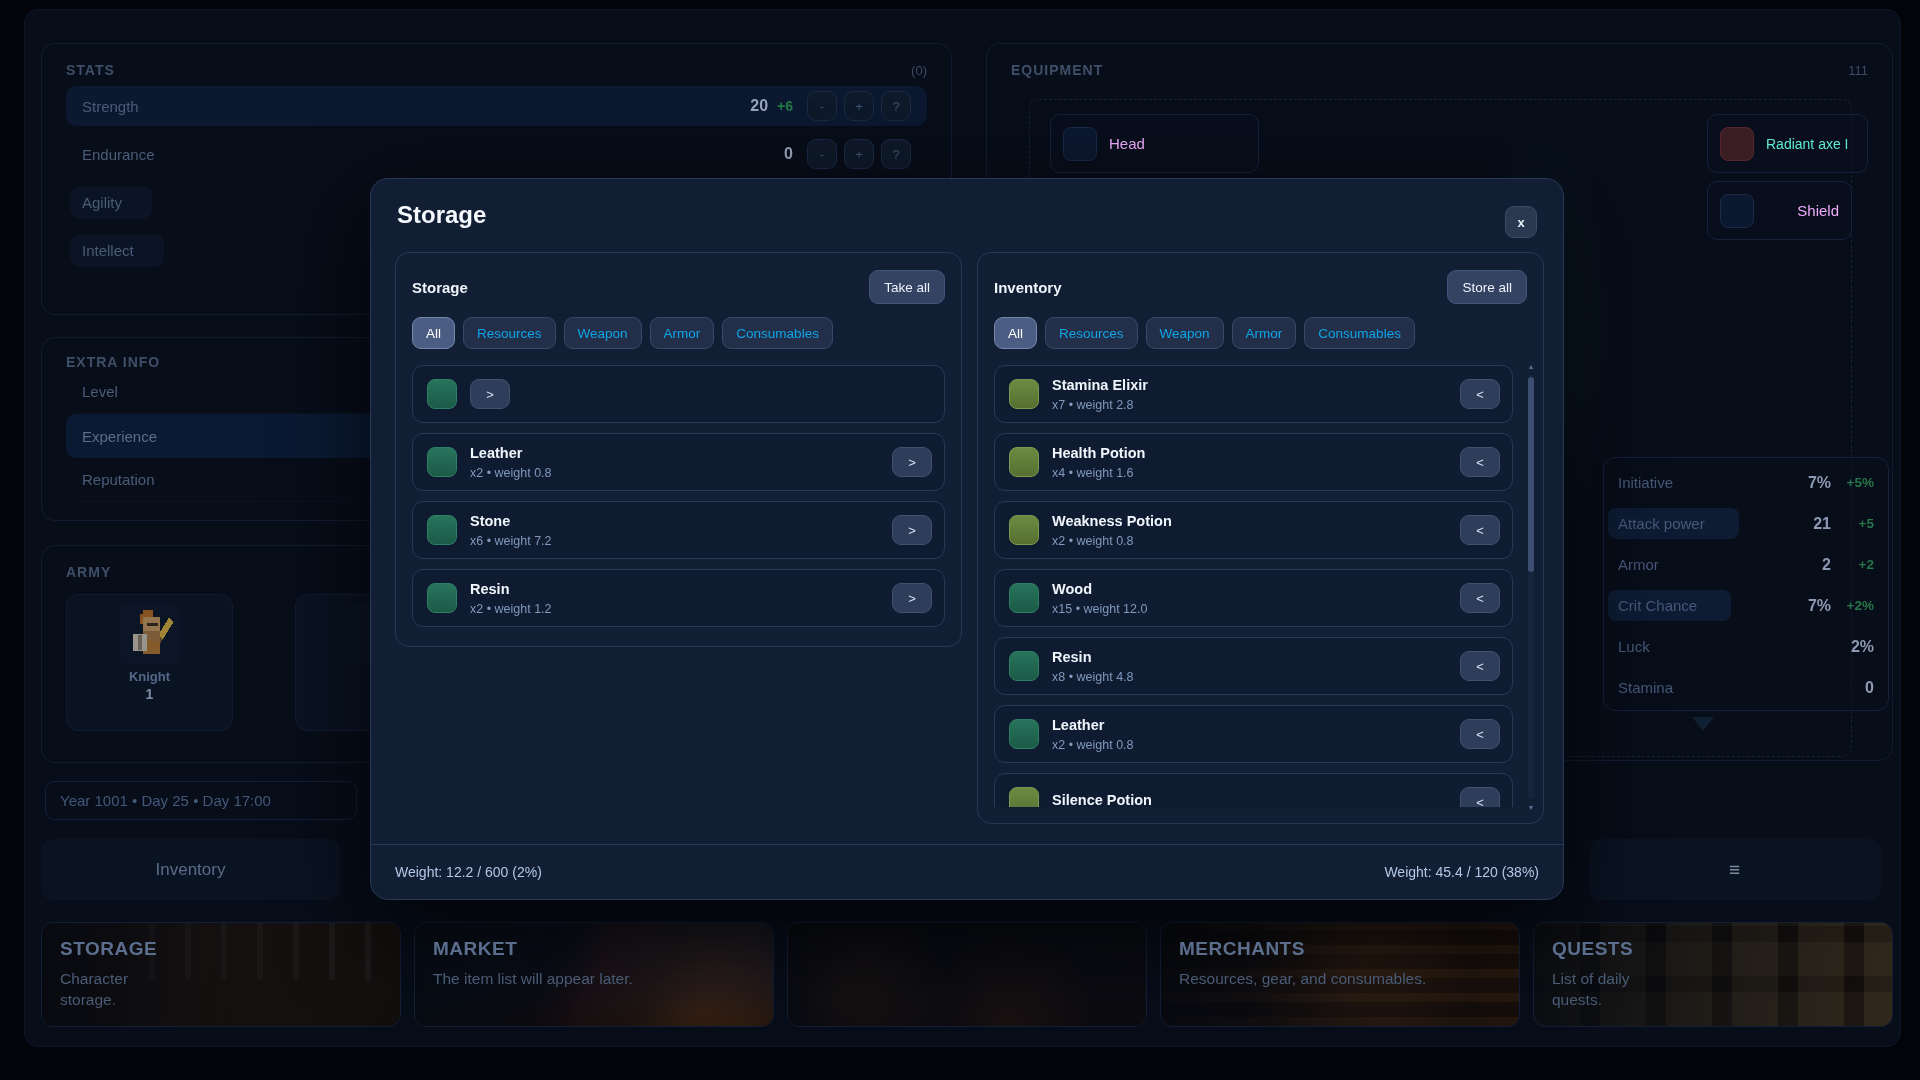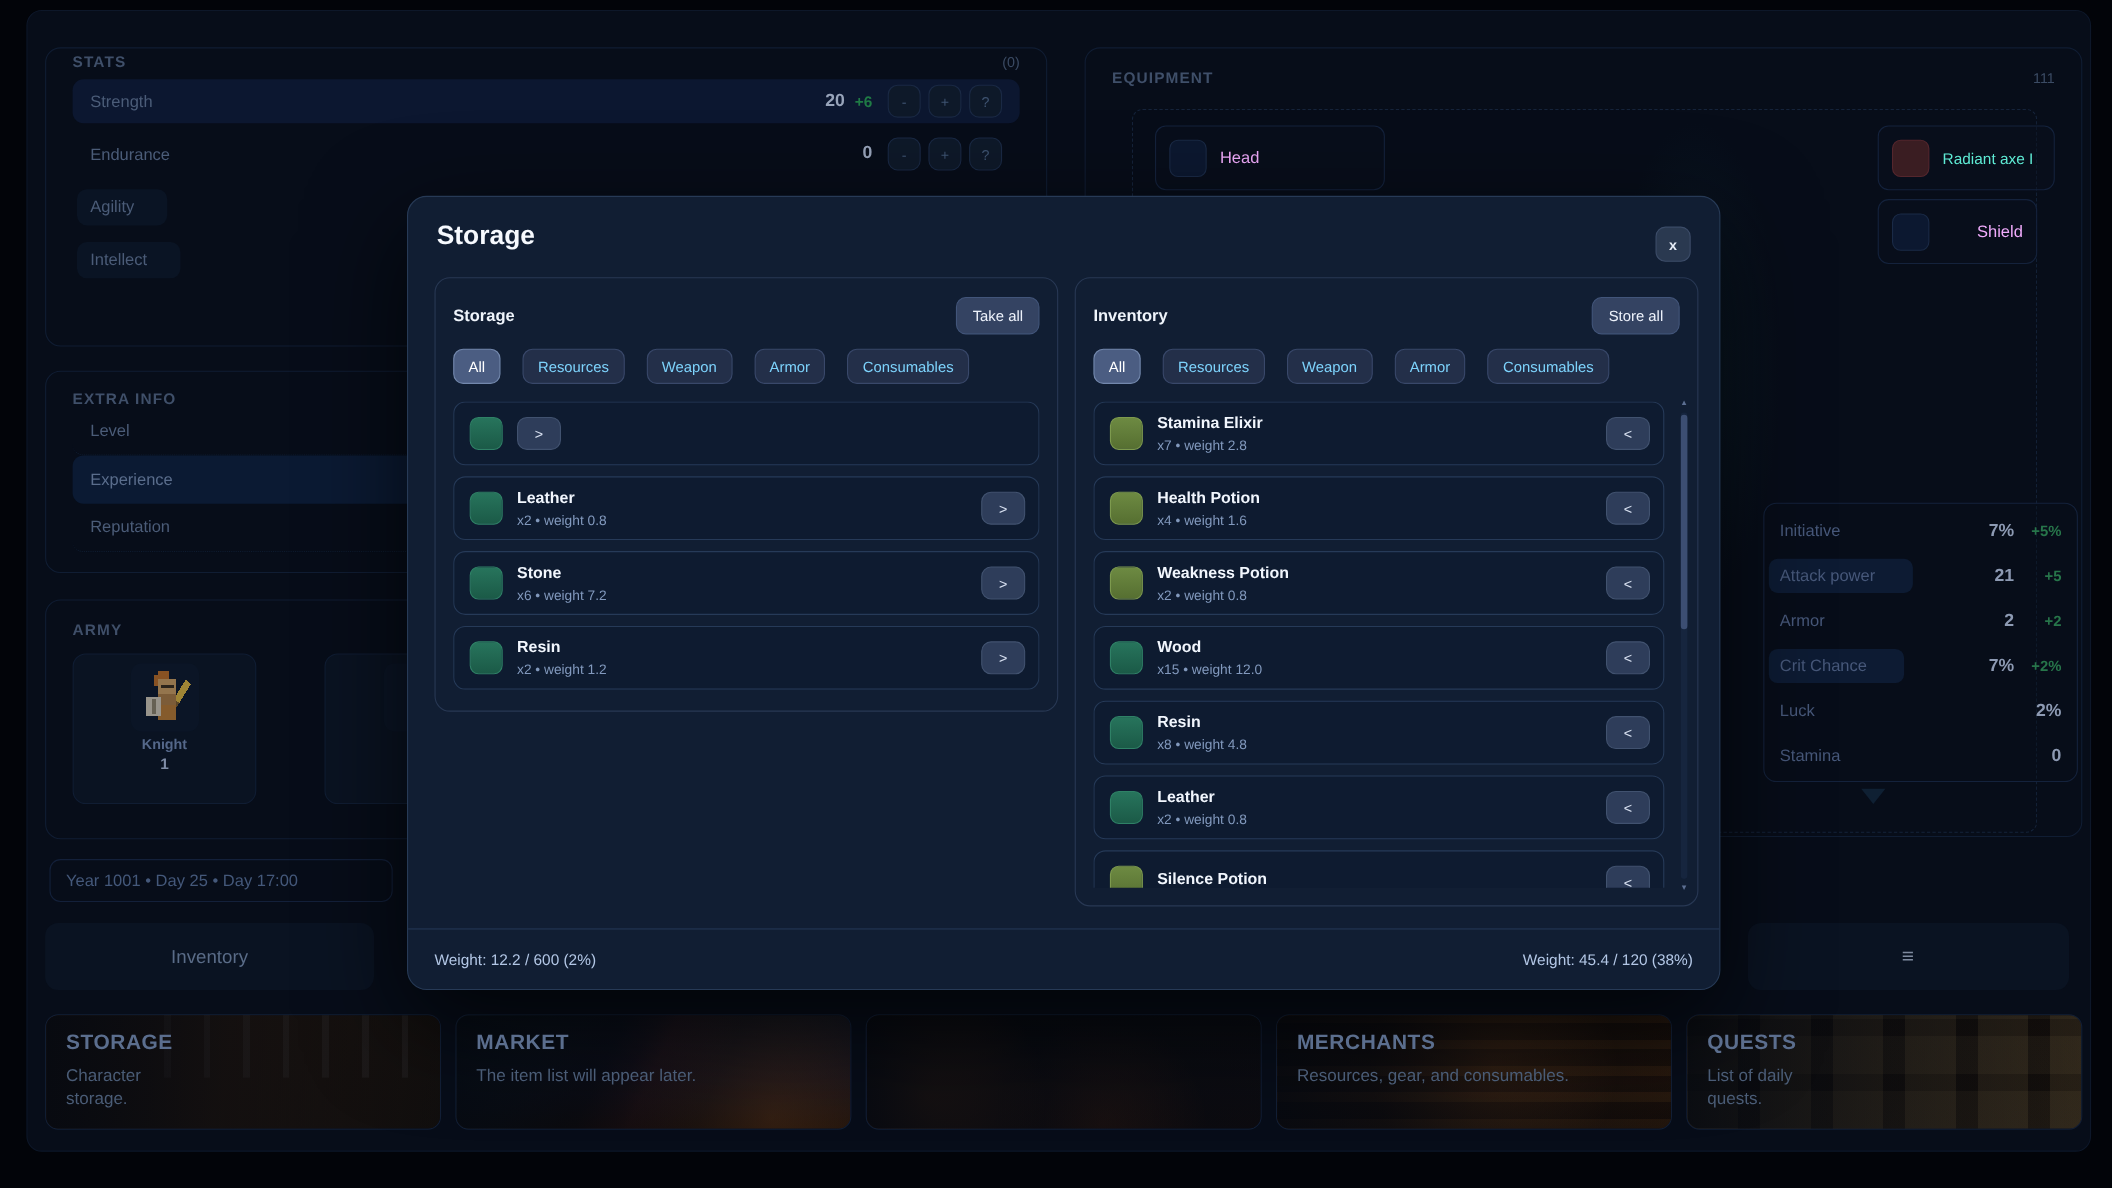--- a/index.html
+++ b/index.html
@@ -8,21 +8,21 @@
   .page { position:relative; width:1920px; height:1080px; background:#020409; }
   .app { position:absolute; left:24px; top:9px; width:1877px; height:1038px;
          background:#070d19; border:1px solid #0d1729; border-radius:14px; }
 
   
   .panel { position:absolute; border:1px solid #101d33; border-radius:14px; }
   .p-head { display:flex; justify-content:space-between; align-items:center; }
   .p-title { font-size:14px; font-weight:bold; letter-spacing:1px; color:#3f4f69; }
   .p-badge { font-size:13px; color:#3b4b64; }
 
-  .stats-panel { left:16px; top:33px; width:911px; height:272px; padding:4px 24px 0; }
+  .stats-panel { left:16px; top:33px; width:911px; height:272px; padding:18px 24px 0; }
   .srow { height:40px; margin-top:8px; display:flex; align-items:center; padding:0 16px; border-radius:10px; }
   .srow.hl { background:#0c1730; }
   .srow .lbl { font-size:15px; color:#4b5c78; }
   .srow .lbl.boxed { background:#0a1424; border-radius:9px; padding:8px 30px 8px 12px; margin-left:-12px; }
   .srow .sp { flex:1; }
   .vals { display:flex; gap:9px; align-items:center; margin-right:14px; }
   .vals .val { font-size:16px; font-weight:bold; color:#98a4ba; }
   .vals .delta { font-size:14px; font-weight:bold; color:#1f7a45; }
   .delta:empty { display:none; }
   .mini-btns { display:flex; gap:7px; }
@@ -125,23 +125,23 @@
              background:#2a3950; border:1px solid #3c4c68; color:#e8eef8; font-size:13px; font-weight:bold;
              display:flex; align-items:center; justify-content:center; }
   .m-panels { position:absolute; left:24px; top:73px; display:flex; gap:15px; }
   .mpanel { width:567px; border:1px solid #283854; border-radius:14px; padding:16px; position:relative; }
   .mpanel.pl { height:395px; }
   .mpanel.pr { height:572px; }
   .mp-head { display:flex; justify-content:space-between; align-items:center; height:36px; }
   .mp-title { font-size:15px; font-weight:bold; color:#eff4fb; }
   .action-btn { height:34px; padding:0 14px; border-radius:9px; background:#344362; border:1px solid #42557a;
                 color:#edf2fb; font-size:13.5px; display:flex; align-items:center; }
-  .tabs { display:flex; gap:20px; margin-top:12px; }
+  .tabs { display:flex; gap:8px; margin-top:12px; }
   .tab { height:32px; padding:0 13px; border-radius:9px; font-size:13.5px; display:flex; align-items:center;
-         background:#232f49; border:1px solid #39486a; color:#7dd3fc; }
+         background:#232f49; border:1px solid #39486a; color:#0ea5e9; }
   .tab.active { background:#4b5d82; border-color:#7388ad; color:#ffffff; }
   .items { margin-top:16px; display:flex; flex-direction:column; gap:10px; overflow:hidden; }
   .pl .items { height:262px; }
   .pr .items { height:442px; padding-right:14px; }
   .item { flex:0 0 58px; height:58px; display:flex; align-items:center; background:#0e1b30;
           border:1px solid #263a58; border-radius:11px; padding:0 12px 0 14px; }
   .item-ico { width:30px; height:30px; border-radius:8px; margin-right:13px; }
   .item-ico.res { background:linear-gradient(180deg,#27745c,#1b5a47); border:1px solid #2f8166; }
   .item-ico.pot { background:linear-gradient(180deg,#6d8a42,#566f31); border:1px solid #7d9a4e; }
   .item-txt { flex:1; }

